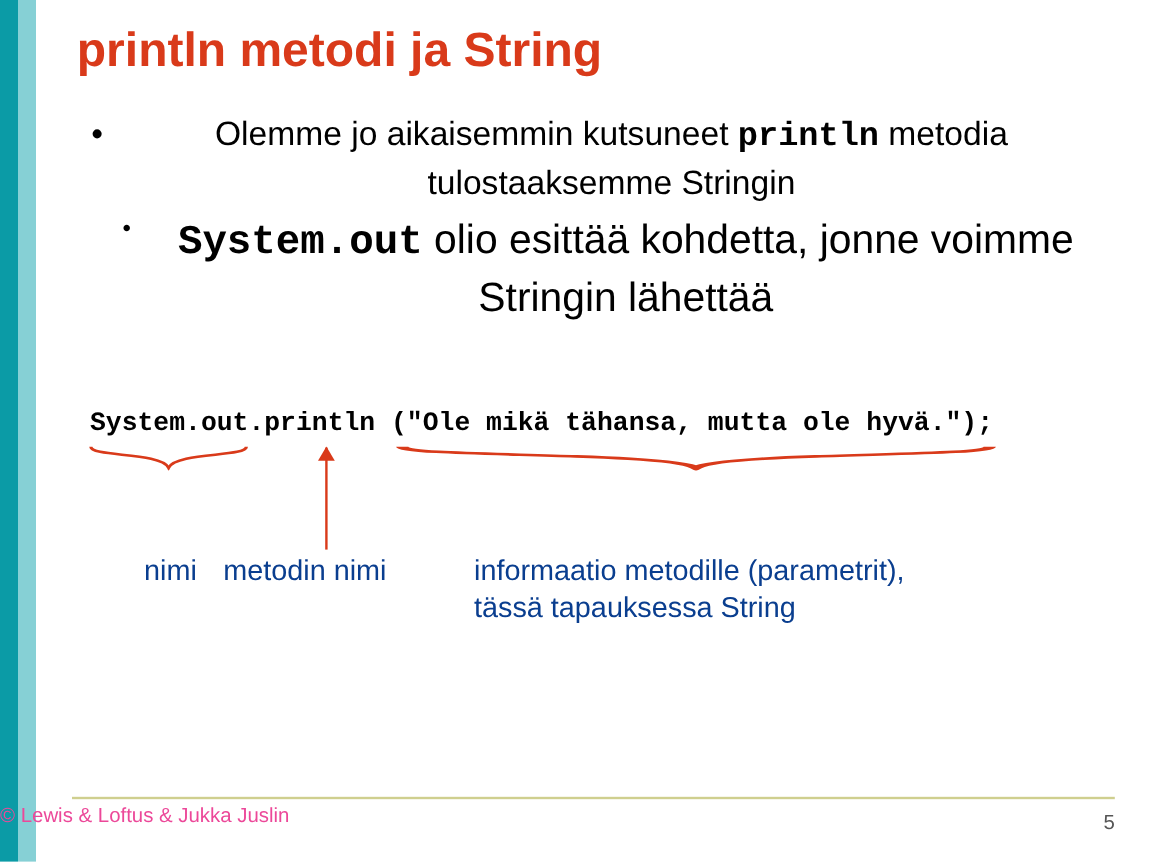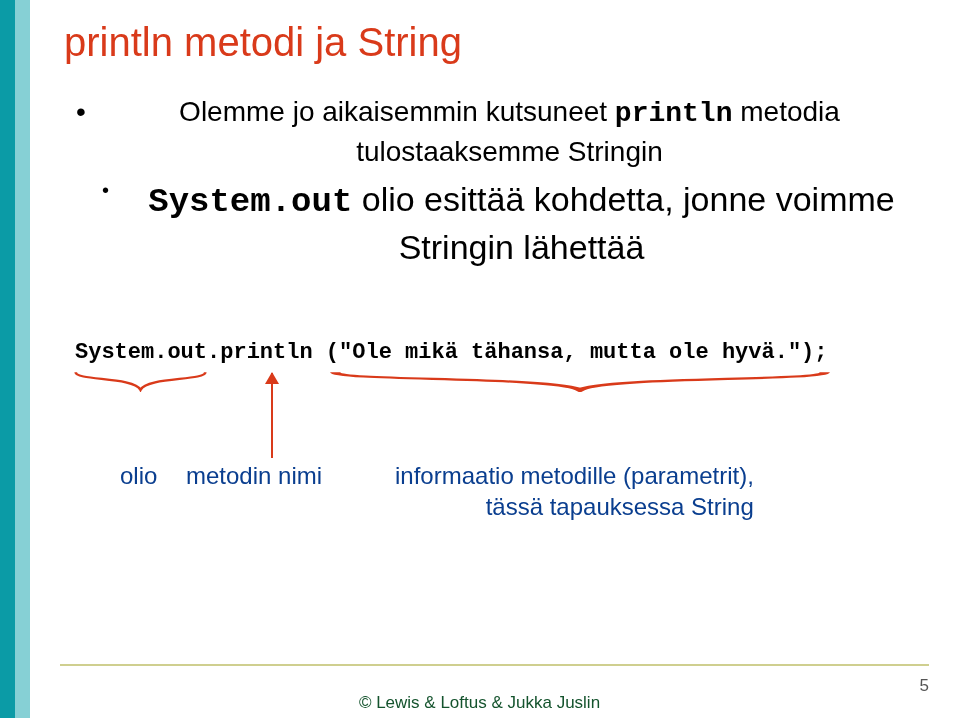--- a/index.html
+++ b/index.html
@@ -18,21 +18,21 @@
   }
   .side-stripe .left { position: absolute; left: 0; top: 0; width: 15px; height: 100%; background: #0b9ba6; }
   .side-stripe .right { position: absolute; left: 15px; top: 0; width: 15px; height: 100%; background: #86d0d5; }
   .content {
     position: absolute;
     left: 60px; top: 20px; right: 40px;
     height: 620px;
   }
   .title {
     font-size: 40px;
-    font-weight: normal;
+    font-weight: bold;
     color: #d93a1a;
     margin-bottom: 28px;
     margin-left: 4px;
   }
   ul.bullets {
     list-style: none;
     margin-left: 14px;
   }
   ul.bullets > li {
     position: relative;
@@ -108,24 +108,23 @@
     height: 70px;
   }
   .footer-line {
     position: absolute;
     left: 60px; right: 30px; bottom: 52px;
     height: 2px;
     background: #cfcf8f;
   }
   .copyright {
     position: absolute;
-    left: 0; right: 0; bottom: 5px;
-    text-align: center;
+    left: 0; right: 0; bottom: 28px;
     font-size: 17px;
-    color: #14532d;
+    color: #ec4899;
   }
   .page-num {
     position: absolute;
     right: 30px; bottom: 22px;
     font-size: 17px;
     color: #555;
   }
 </style>
 </head>
 <body>
@@ -159,23 +158,23 @@
 </div>
 
 <div class="brace-h" style="left:325px; top:370px; width:510px; height:22px;">
   <svg viewBox="0 0 100 20" preserveAspectRatio="none">
     <path d="M2,2 C2,10 45,6 50,18 C55,6 98,10 98,2" fill="none" stroke="#d93a1a" stroke-width="2"></path>
   </svg>
 </div>
 
 <div class="arrow" style="left:271px; top:373px; height:85px;"></div>
 
-<div class="label" style="left:120px; top:460px;">olio</div>
+<div class="label" style="left:120px; top:460px;">nimi</div>
 <div class="label" style="left:186px; top:460px;">metodin nimi</div>
-<div class="label" style="left:395px; top:460px;text-align:right;">
+<div class="label" style="left:395px; top:460px;">
   <div>informaatio metodille (parametrit),</div>
   <div>tässä tapauksessa String</div>
 </div>
 
 <div class="footer">
   <div class="footer-line"></div>
   <div class="copyright">© Lewis &amp; Loftus &amp; Jukka Juslin</div>
   <div class="page-num">5</div>
 </div>
 

